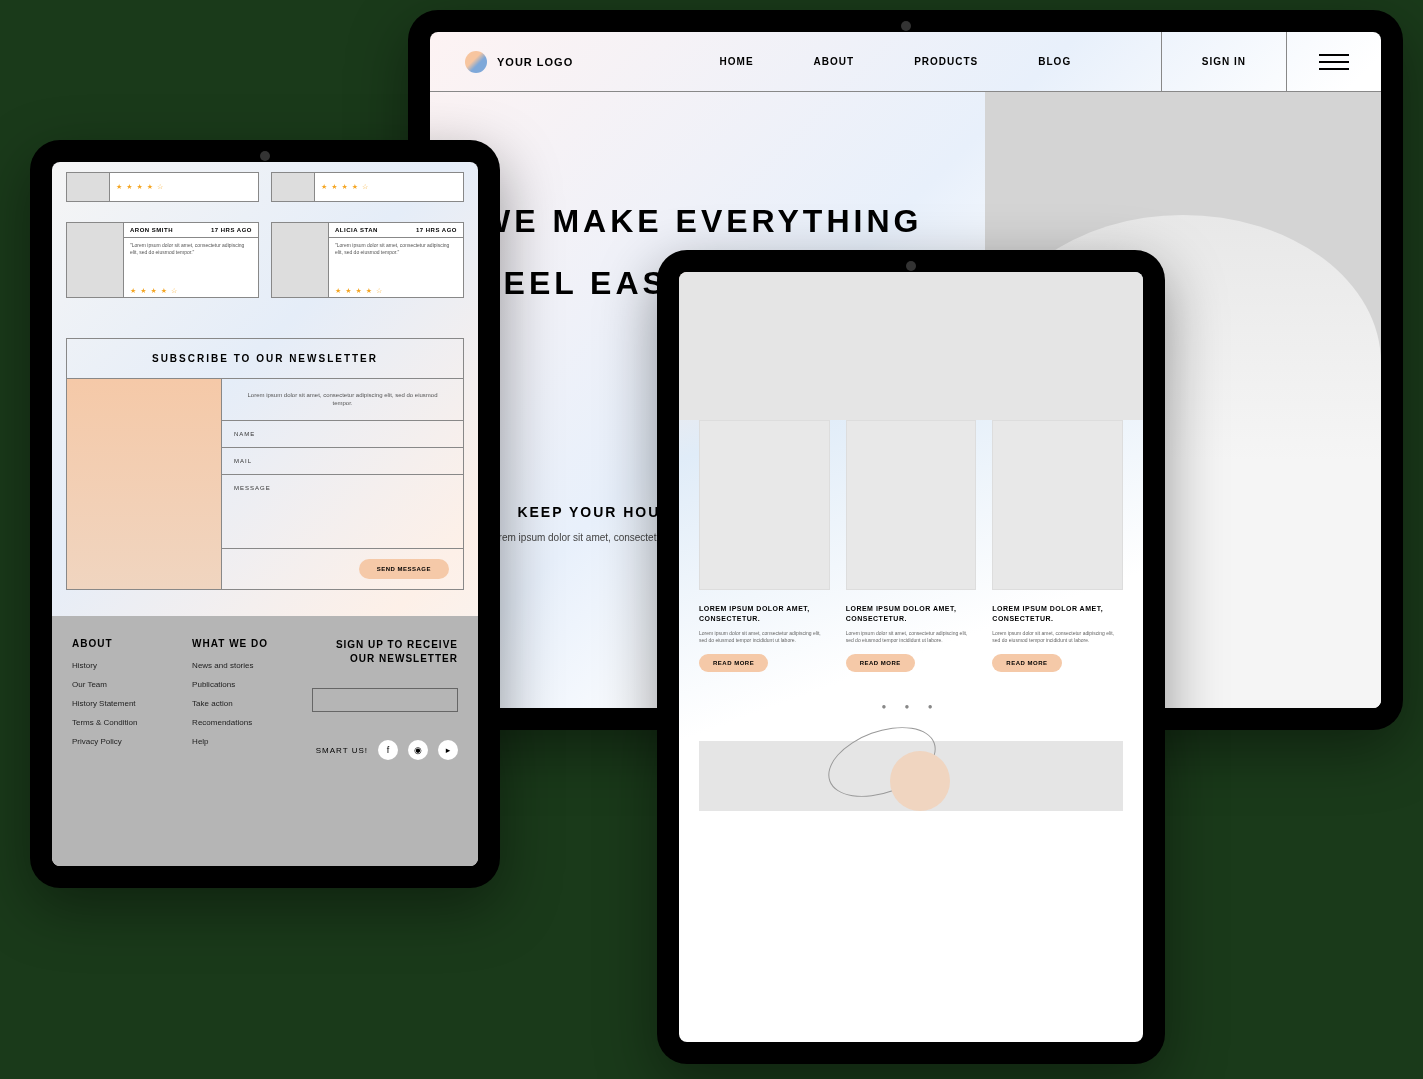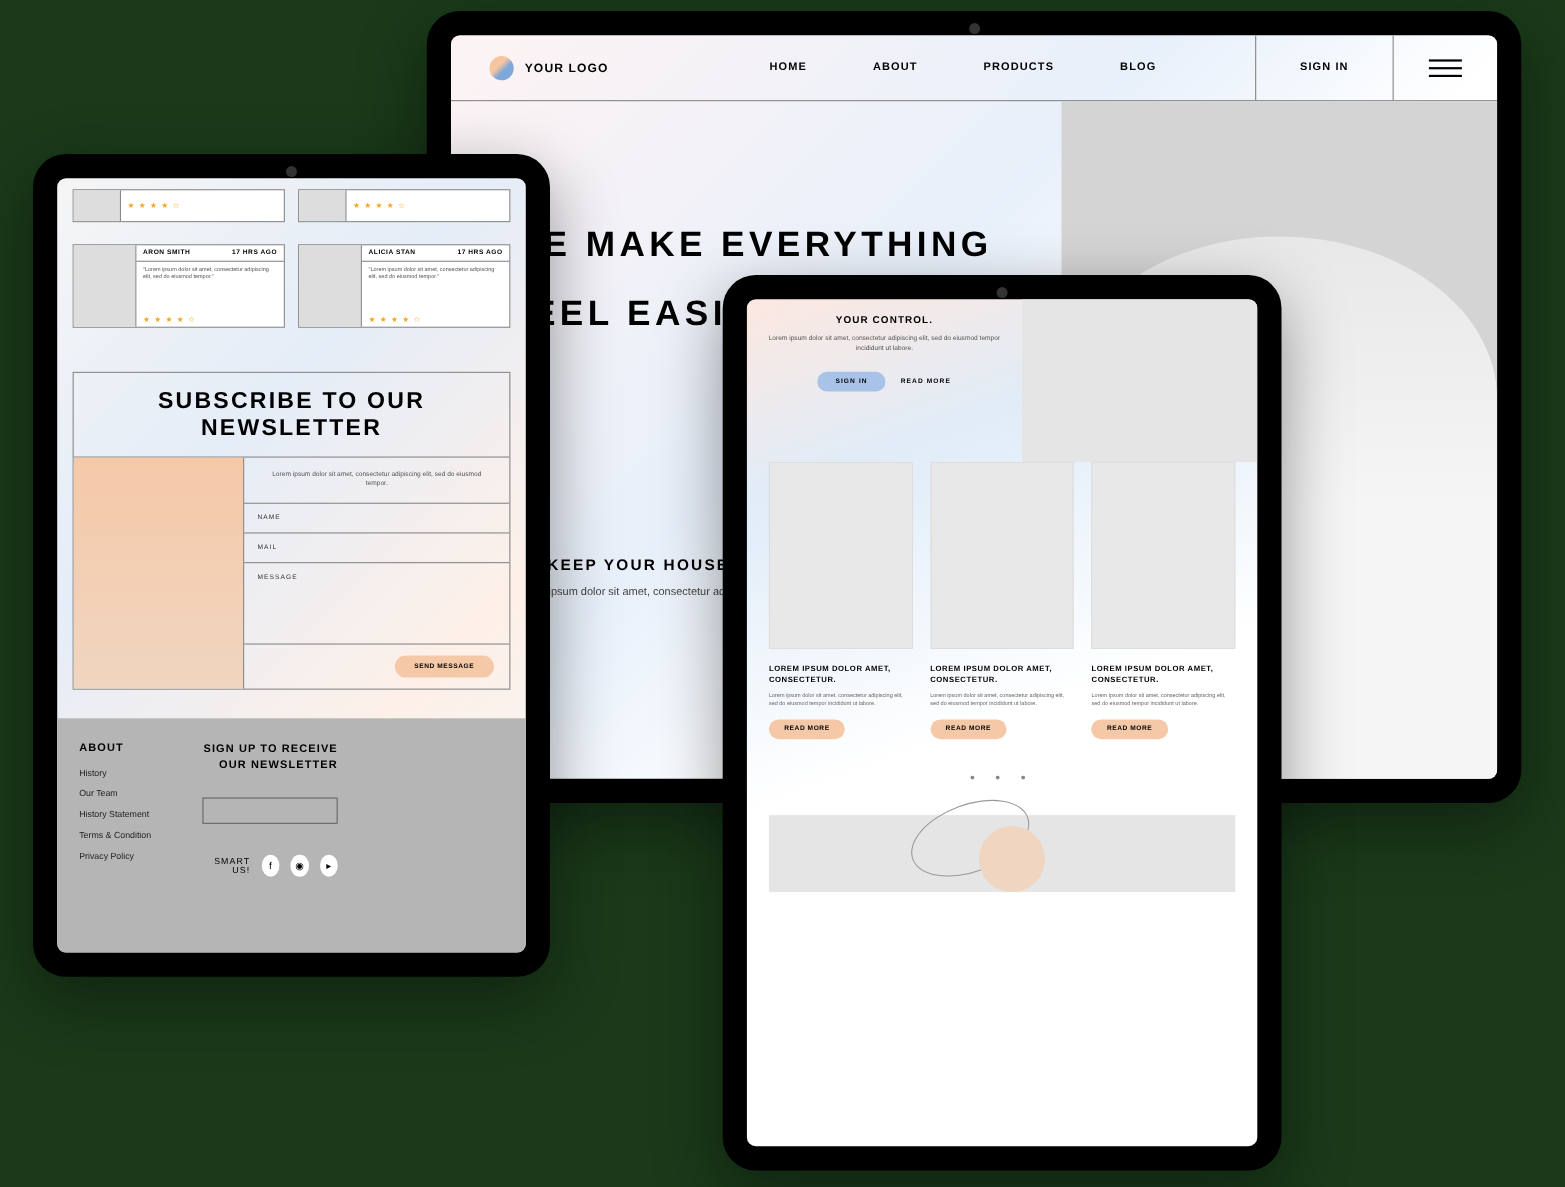--- a/index.html
+++ b/index.html
@@ -2,21 +2,21 @@
 <html><head>
 <meta charset="utf-8">
 <style>
 *{margin:0;padding:0;box-sizing:border-box;font-family:Arial,sans-serif}
 body{background:#1a3a1a;width:1423px;height:1079px;position:relative;overflow:hidden}
 .tablet{position:absolute;background:#000;border-radius:30px;padding:22px;box-shadow:0 20px 60px rgba(0,0,0,.4)}
 .screen{background:#fff;border-radius:8px;width:100%;height:100%;position:relative;overflow:hidden}
 .camera{width:10px;height:10px;background:#333;border-radius:50%;position:absolute;top:11px;left:50%;transform:translateX(-50%)}
 
 
-.ta{top:10px;left:388px;width:995px;height:720px;z-index:1}
+.ta{top:10px;left:408px;width:995px;height:720px;z-index:1}
 .ta .screen{background:linear-gradient(135deg,#fdf3f3 0%,#e8f0fb 40%,#fff 60%)}
 .navbar{display:flex;align-items:center;height:60px;border-bottom:1px solid #888}
 .logo-area{display:flex;align-items:center;gap:10px;padding:0 35px;width:200px}
 .logo-dot{width:22px;height:22px;border-radius:50%;background:linear-gradient(135deg,#f7c59f 40%,#7ea8d9 60%)}
 .logo-txt{font-size:11px;font-weight:bold;letter-spacing:1px}
 .nav-links{display:flex;flex:1;justify-content:center;gap:60px}
 .nav-link{font-size:10px;font-weight:bold;letter-spacing:1px;cursor:pointer}
 .signin-cell{border-left:1px solid #888;padding:0 40px;font-size:10px;font-weight:bold;letter-spacing:1px;cursor:pointer;display:flex;align-items:center;height:100%}
 .ham{border-left:1px solid #888;width:95px;display:flex;flex-direction:column;gap:5px;align-items:center;justify-content:center;height:100%;cursor:pointer}
 .ham span{width:30px;height:2px;background:#000}
@@ -39,21 +39,21 @@
 .rev-av{width:56px;background:#ddd}
 .rev-body{flex:1;display:flex;flex-direction:column;border-left:1px solid #888}
 .rev-head{display:flex;justify-content:space-between;border-bottom:1px solid #888;padding:4px 6px;font-size:6px;font-weight:bold;letter-spacing:.5px}
 .rev-txt{font-size:5px;padding:4px 6px;flex:1;color:#555;line-height:1.3}
 .rev-stars{font-size:7px;color:#f5a623;padding:2px 6px;letter-spacing:1px}
 .rev-top .rev-card{height:30px}
 .rev-top .rev-av{width:42px}
 .rev-top .rev-body{justify-content:center}
 .rev-top .rev-stars{border:none}
 .news{margin:30px 14px 0;border:1px solid #888}
-.news h2{text-align:center;padding:14px 0;font-size:21px;font-weight:900;letter-spacing:2px;border-bottom:1px solid #888}
+.news h2{text-align:center;padding:14px 0;font-size:10px;font-weight:900;letter-spacing:2px;border-bottom:1px solid #888}
 .news-row{display:flex}
 .news-img{width:155px;height:210px;background:linear-gradient(180deg,#f5c9a8 0%,#f0d5c0 100%);border-right:1px solid #888}
 .news-form{flex:1;display:flex;flex-direction:column}
 .news-desc{font-size:6px;text-align:center;padding:12px 16px;border-bottom:1px solid #888;color:#555;line-height:1.4}
 .news-field{border-bottom:1px solid #888;padding:10px 12px;font-size:6px;letter-spacing:1px;color:#333}
 .news-btn-row{display:flex;justify-content:flex-end;padding:10px 14px}
 .pill-btn{background:#f5c9a8;border-radius:16px;padding:7px 18px;font-size:6px;font-weight:bold;letter-spacing:.5px;cursor:pointer;border:none}
 .footer{background:#b5b5b5;flex:1;margin-top:26px;padding:22px 20px;display:grid;grid-template-columns:1fr 1fr 1.4fr;gap:16px}
 .foot-col h4{font-size:10px;font-weight:bold;letter-spacing:1px;margin-bottom:12px}
 .foot-col a{display:block;font-size:8px;color:#222;margin-bottom:10px;text-decoration:none;cursor:pointer}
@@ -191,48 +191,48 @@
  </div>
  <div class="footer">
   <div class="foot-col">
    <h4>ABOUT</h4>
    <a>History</a>
    <a>Our Team</a>
    <a>History Statement</a>
    <a>Terms &amp; Condition</a>
    <a>Privacy Policy</a>
   </div>
+  <div class="foot-col">
+   <h4>WHAT WE DO</h4>
+   <a>News and stories</a>
+   <a>Publications</a>
+   <a>Take action</a>
+   <a>Recomendations</a>
+   <a>Help</a>
+  </div>
   <div class="foot-col foot-right">
    <h4>SIGN UP TO RECEIVE OUR NEWSLETTER</h4>
    <input class="foot-input" style="">
    <div class="follow">
     <span>SMART US!</span>
     <div class="soc">f</div>
     <div class="soc">◉</div>
     <div class="soc">▸</div>
    </div>
   </div>
  </div>
 </div>
 </div>
 </div>
 
 <div class="tablet tc">
 <div class="camera"></div>
 <div class="screen">
 <div class="tc-inner">
  <div class="tc-hero">
-  <div class="tc-hl">
-   <h3>YOUR CONTROL.</h3>
-   <p>Lorem ipsum dolor sit amet, consectetur adipiscing elit, sed do eiusmod tempor incididunt ut labore.</p>
-   <div class="tc-actions">
-    <span class="tc-signin">SIGN IN</span>
-    <span class="tc-readmore">READ MORE</span>
-   </div>
-  </div>
   <div class="tc-hr"></div>
  </div>
  <div class="promo-grid">
   <div class="promo">
    <div class="promo-img"></div>
    <h5>LOREM IPSUM DOLOR AMET, CONSECTETUR.</h5>
    <p>Lorem ipsum dolor sit amet, consectetur adipiscing elit, sed do eiusmod tempor incididunt ut labore.</p>
    <button class="pill-btn">READ MORE</button>
   </div>
   <div class="promo">

